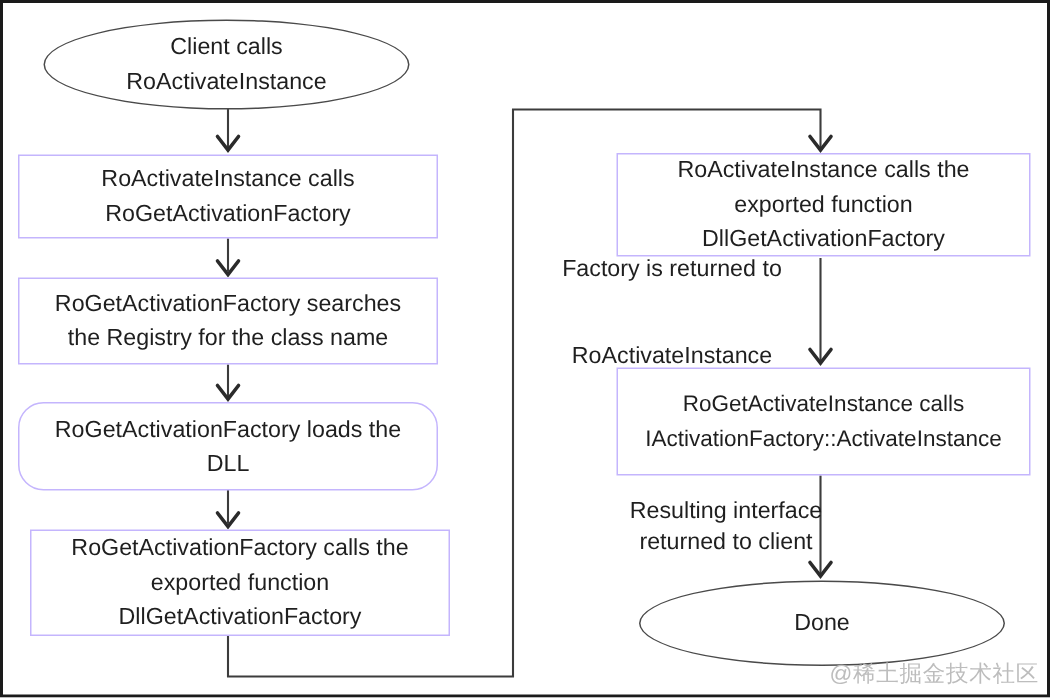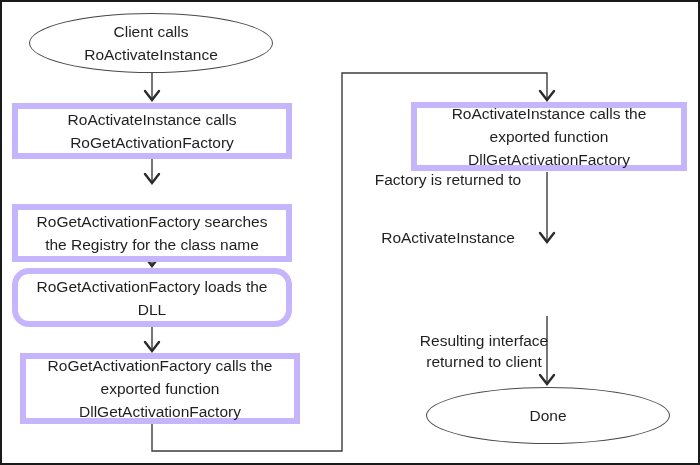--- a/index.html
+++ b/index.html
@@ -18,21 +18,21 @@
   .node {
     position:absolute;
     display:flex; flex-direction:column;
     justify-content:center; align-items:center;
     text-align:center;
     color:#1f1f1f;
     font-size:15.5px; line-height:23px;
     box-sizing:border-box;
     background:#ffffff;
   }
-  .box { border:6px solid #c4b5fd; }
+  .box { border:1px solid #c4b5fd; }
   .ellipse { border:1.5px solid #4a4a4a; border-radius:50%; }
   .flabel { background:transparent; line-height:21px; }
   .watermark {
     position:absolute;
     color:#bdbdbd;
     font-size:15px;
     letter-spacing:0.5px;
     white-space:nowrap;
     z-index:6;
   }
@@ -77,21 +77,21 @@
   <div class="node ellipse" style="left:27px; top:11px; width:244px; height:60px;">
     <div>Client calls</div>
     <div>RoActivateInstance</div>
   </div>
 
   <div class="node box" style="left:10px; top:101px; width:280px; height:56px;">
     <div>RoActivateInstance calls</div>
     <div>RoGetActivationFactory</div>
   </div>
 
-  <div class="node box" style="left:10px; top:183px; width:280px; height:58px;margin-top:19px;">
+  <div class="node box" style="left:10px; top:183px; width:280px; height:58px;">
     <div>RoGetActivationFactory searches</div>
     <div>the Registry for the class name</div>
   </div>
 
   <div class="node box" style="left:10px; top:266px; width:280px; height:59px;border-radius:17px;">
     <div>RoGetActivationFactory loads the</div>
     <div>DLL</div>
   </div>
 
   <div class="node box" style="left:18px; top:351px; width:280px; height:71px;">
@@ -104,24 +104,29 @@
     <div>RoActivateInstance calls the</div>
     <div>exported function</div>
     <div>DllGetActivationFactory</div>
   </div>
 
   <div class="node flabel" style="left:354px; top:184px; width:184px; height:44px;gap:37px;">
     <div>Factory is returned to</div>
     <div>RoActivateInstance</div>
   </div>
 
+  <div class="node box" style="left:409px; top:243px; width:276px; height:72px; font-size:15px;">
+    <div>RoGetActivateInstance calls</div>
+    <div>IActivationFactory::ActivateInstance</div>
+  </div>
 
   <div class="node flabel" style="left:392px; top:328px; width:180px; height:42px;">
     <div>Resulting interface</div>
     <div>returned to client</div>
   </div>
 
   <div class="node ellipse" style="left:424px; top:385px; width:244px; height:57px;">
     <div>Done</div>
   </div>
 
+  <div class="watermark" style="left:551px; top:438px;">@稀土掘金技术社区</div>
 
 </div>
 
 </body></html>

